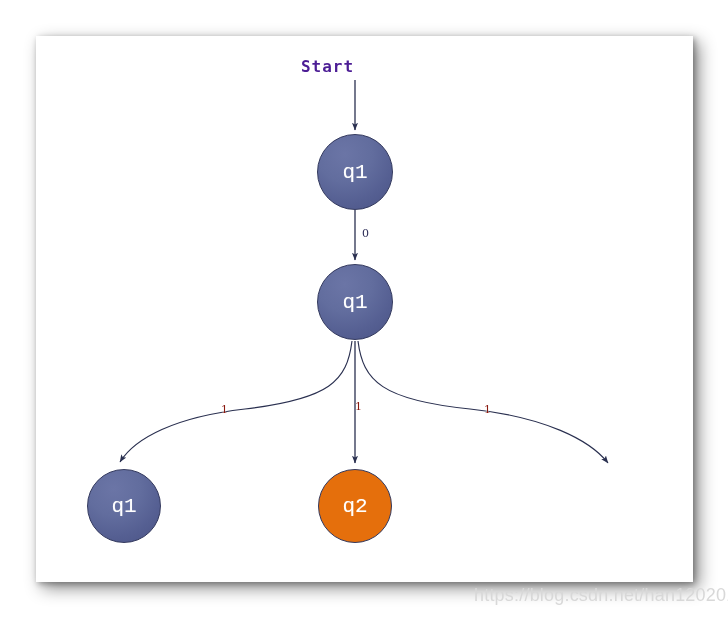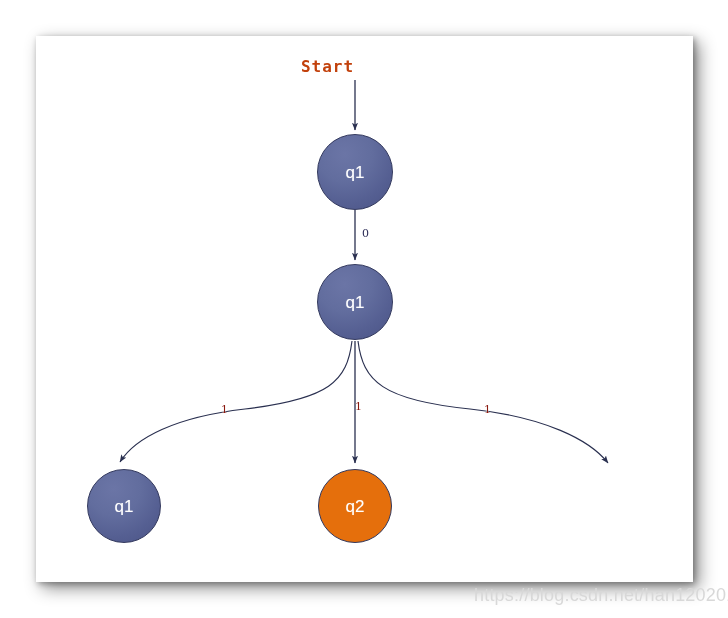--- a/index.html
+++ b/index.html
@@ -60,22 +60,22 @@
     position: absolute;
     border-radius: 50%;
     display: flex;
     align-items: center;
     justify-content: center;
     box-sizing: border-box;
     border: 1px solid #33395e;
   }
   .node-label {
     color: #ffffff;
-    font-family: Liberation Sans, sans-serif;
-    font-size: 17px;
+    font-family: Liberation Mono, monospace;
+    font-size: 21px;
     line-height: 1;
     letter-spacing: 0px;
     text-shadow: 0 0 1px rgba(255,255,255,0.35);
     user-select: none;
   }
 
   .node-blue {
     background: radial-gradient(circle at 36% 26%,
                  #6b75a6 0%, #626d9e 38%, #555f92 68%, #4a5385 100%);
   }
@@ -88,21 +88,21 @@
 
   #start-label {
     position: absolute;
     left: 0;
     top: 57px;
     width: 673px;
     text-align: center;
     font-family: "DejaVu Sans Mono", monospace;
     font-weight: bold;
     font-size: 16px;
-    color: #c2410c;
+    color: #4c1d95;
     letter-spacing: 1px;
   }
   
   #start-label > span { position: relative; left: -9px; }
 
   .edge-label {
     position: absolute;
     font-family: "DejaVu Serif", serif;
     font-size: 11px;
     color: #8a1a10;

